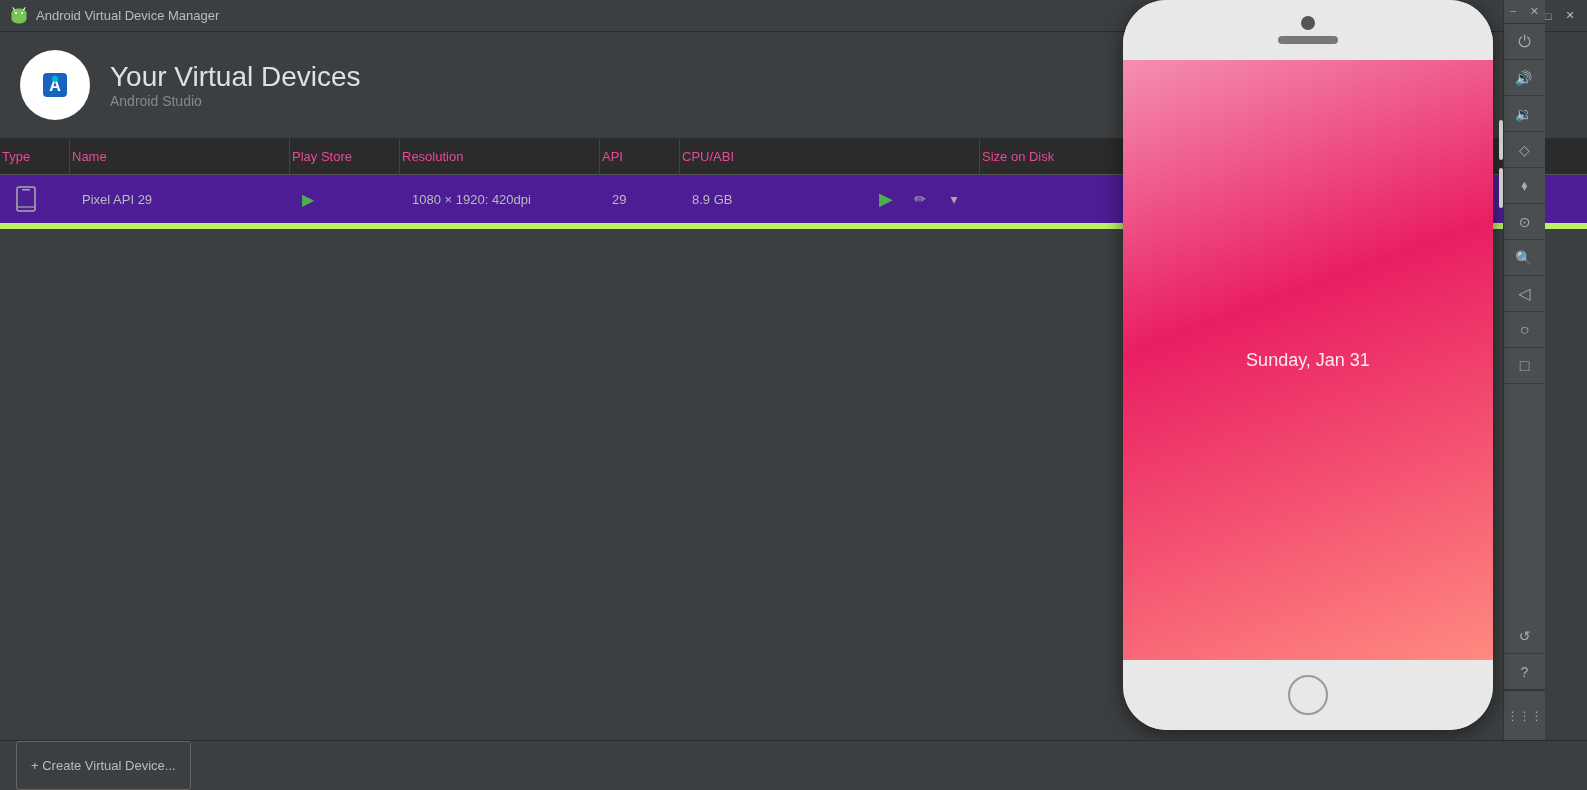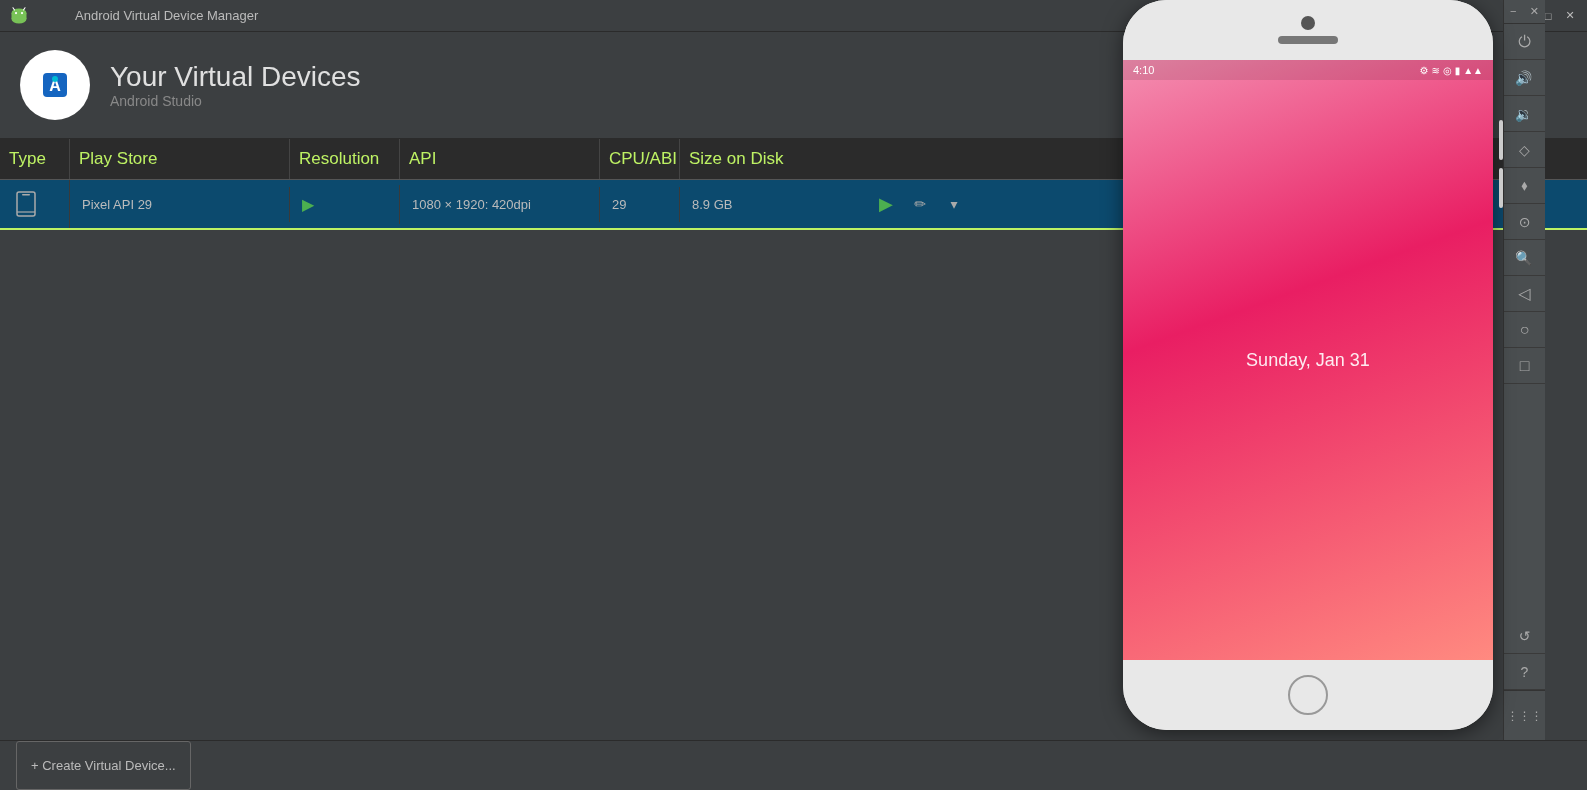--- a/index.html
+++ b/index.html
@@ -13,21 +13,20 @@
     }
 
     
     .title-bar {
       display: flex;
       align-items: center;
       background: #3c3f41;
       height: 32px;
       padding: 0 10px;
       border-bottom: 1px solid #2b2b2b;
-      gap: 39px;
     }
     .title-bar-icon {
       width: 18px;
       height: 18px;
       margin-right: 8px;
     }
     .title-bar-text {
       font-size: 13px;
       color: #bbbbbb;
       flex: 1;
@@ -82,33 +81,33 @@
       background: #3c3f41;
     }
     .table-header {
       display: grid;
       grid-template-columns: 70px 220px 110px 200px 80px 300px 200px 1fr;
       background: #2b2b2b;
       border-bottom: 1px solid #555;
       padding: 0;
     }
     .table-header-cell {
-      padding: 10px 9px;
-      font-size: 17px;
-      color: #bef264;
+      padding: 10px 2px;
+      font-size: 13px;
+      color: #ec4899;
       border-right: 1px solid #444;
       user-select: none;
     }
     .table-header-cell:last-child { border-right: none; }
 
     .table-row {
       display: grid;
       grid-template-columns: 70px 220px 110px 200px 80px 300px 200px 1fr;
-      background: #0c4a6e;
-      border-bottom: 2px solid #bef264;
+      background: #4c1d95;
+      border-bottom: 6px solid #bef264;
       align-items: center;
     }
     .table-cell {
       padding: 10px 12px;
       font-size: 13px;
       color: #bbbbbb;
       border-right: 1px solid #3a3a3a;
       display: flex;
       align-items: center;
     }
@@ -348,20 +347,21 @@
   </div>
   <div class="header-titles">
     <h1>Your Virtual Devices</h1>
     <h2>Android Studio</h2>
   </div>
 </div>
 
 <div class="table-container">
   <div class="table-header">
     <div class="table-header-cell">Type</div>
+    <div class="table-header-cell">Name</div>
     <div class="table-header-cell">Play Store</div>
     <div class="table-header-cell">Resolution</div>
     <div class="table-header-cell">API</div>
     <div class="table-header-cell">CPU/ABI</div>
     <div class="table-header-cell">Size on Disk</div>
   </div>
   <div class="table-row">
     <div class="table-cell">
       <div class="device-type-icon">
         <svg width="22" height="26" viewBox="0 0 22 26" fill="none">
@@ -398,30 +398,20 @@
 
   <div class="phone-wrapper">
     <div class="phone-body">
 
       <div class="phone-top-bar">
         <div class="phone-camera"></div>
         <div class="phone-speaker"></div>
       </div>
 
       <div class="phone-screen">
-        <div class="phone-status-bar">
-          <span class="phone-status-time">4:10</span>
-          <div class="phone-status-icons">
-            <span>⚙</span>
-            <span>≋</span>
-            <span>◎</span>
-            <span>▮</span>
-            <span>▲▲</span>
-          </div>
-        </div>
         <div class="phone-date">Sunday, Jan 31</div>
       </div>
 
       <div class="phone-bottom">
         <div class="phone-home-btn"></div>
       </div>
     </div>
 
     <div class="phone-side-buttons">
       <div class="phone-side-btn"></div>

